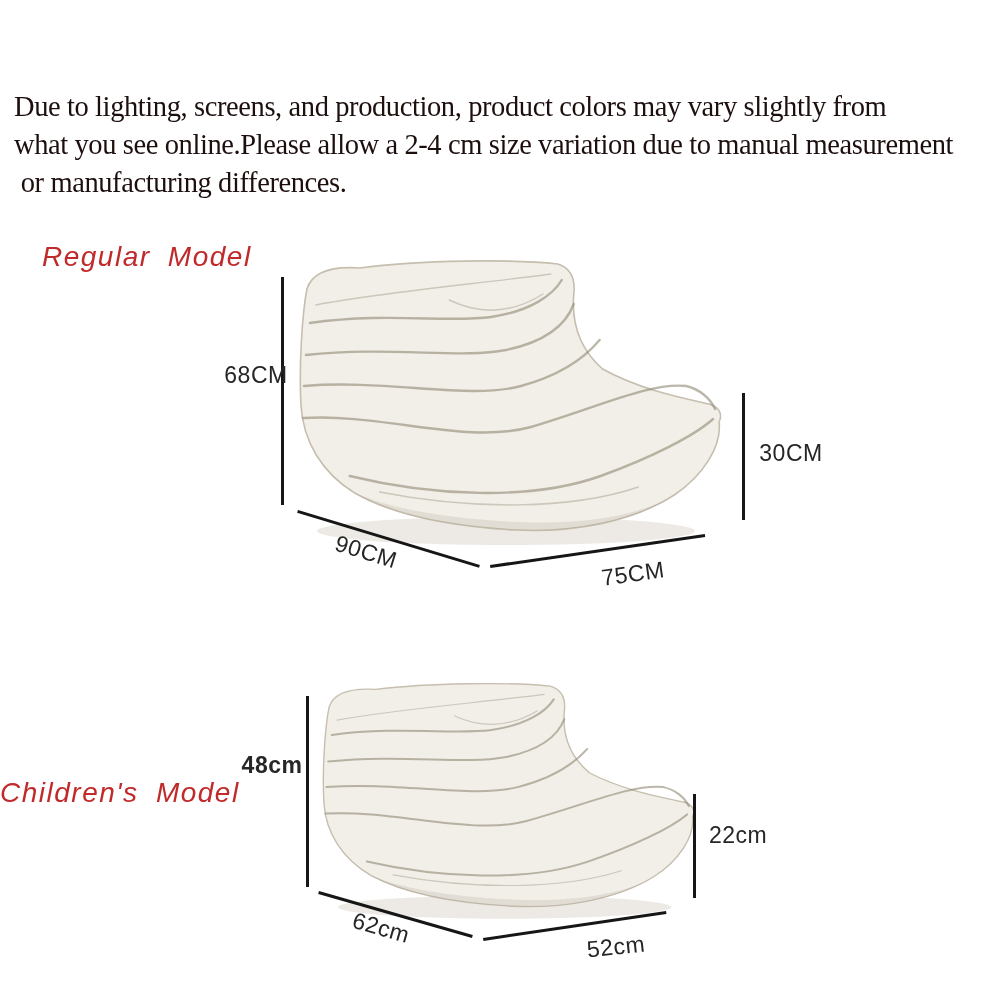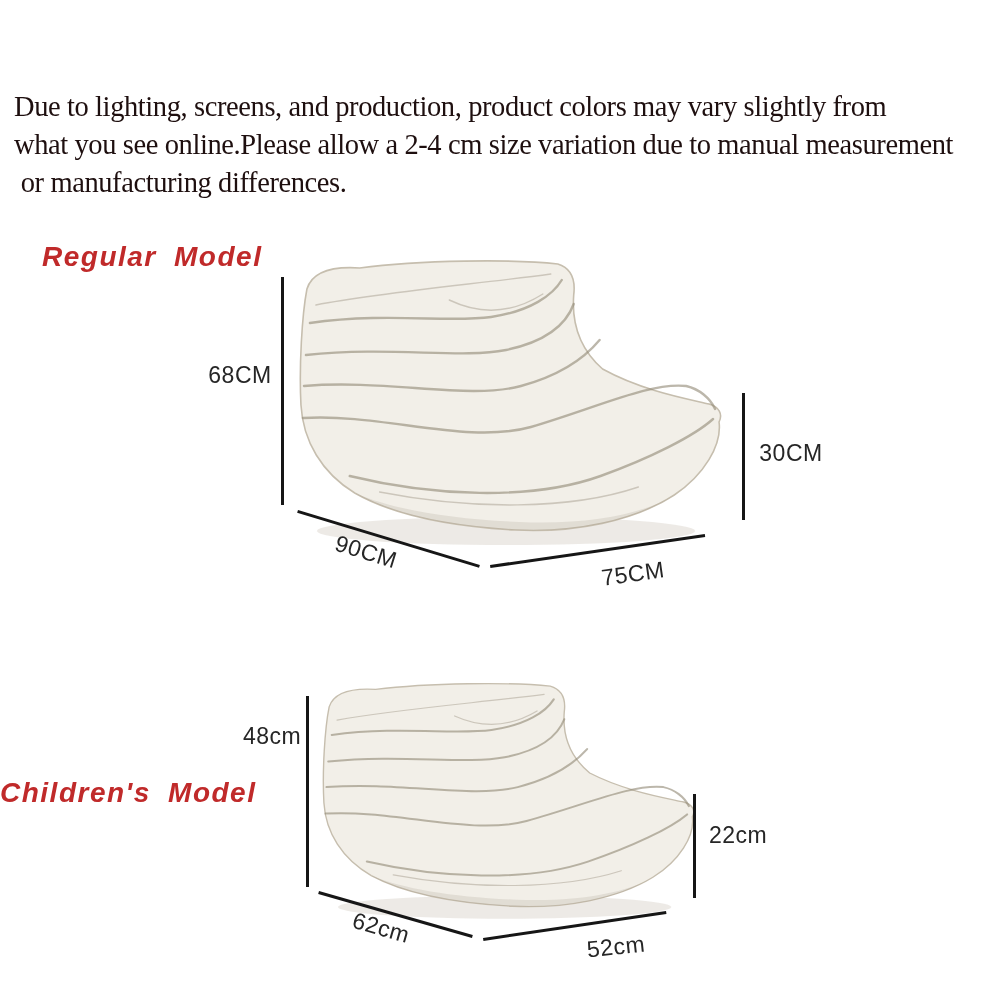--- a/index.html
+++ b/index.html
@@ -19,21 +19,21 @@
     font-family: "Liberation Serif", "DejaVu Serif", serif;
     font-size: 28.5px;
     line-height: 38px;
     letter-spacing: -0.4px;
     color: #1e0f0f;
     white-space: pre;
   }
   .model-heading {
     position: absolute;
     font-family: "Liberation Sans", sans-serif;
-    font-weight: bold;
+    font-weight: normal;
     font-style: italic;
     font-size: 28px;
     letter-spacing: 1.5px;
     word-spacing: 8px;
     color: var(--label-red, #c02a2a);
     white-space: nowrap;
   }
   .heading-regular { left: 42px; top: 197px; }
   .heading-children { left: 0; top: 733px; }
 
@@ -61,31 +61,31 @@
   .dim-label {
     position: absolute;
     font-size: 23px;
     letter-spacing: 0.5px;
     color: var(--dimension-text, #262626);
     white-space: nowrap;
   }
 
   
   .reg-height-line { left: 281px; top: 233px; height: 228px; }
-  .reg-height-label { left: 240px; top: 331px; transform: translate(-50%,-50%); }
+  .reg-height-label { left: 256px; top: 331px; transform: translate(-50%,-50%); }
   .reg-depth-line { left: 298px; top: 466px; width: 190px; transform: rotate(16.8deg); }
   .reg-depth-label { left: 366px; top: 508px; transform: translate(-50%,-50%) rotate(17deg); }
   .reg-width-line { left: 490px; top: 521px; width: 217px; transform: rotate(-8.2deg); }
   .reg-width-label { left: 633px; top: 530px; transform: translate(-50%,-50%) rotate(-8deg); }
   .reg-seat-line { left: 742px; top: 349px; height: 127px; }
   .reg-seat-label { left: 791px; top: 409px; transform: translate(-50%,-50%); }
 
   
   .chi-height-line { left: 306px; top: 652px; height: 191px; }
-  .chi-height-label { left: 272px; top: 692px; transform: translate(-50%,-50%); }
+  .chi-height-label { left: 272px; top: 721px; transform: translate(-50%,-50%); font-weight: bold; }
   .chi-depth-line { left: 319px; top: 847px; width: 160px; transform: rotate(16deg); }
   .chi-depth-label { left: 381px; top: 884px; transform: translate(-50%,-50%) rotate(16deg); }
   .chi-width-line { left: 483px; top: 894px; width: 185px; transform: rotate(-8.4deg); }
   .chi-width-label { left: 616px; top: 903px; transform: translate(-50%,-50%) rotate(-6deg); }
   .chi-seat-line { left: 693px; top: 750px; height: 104px; }
   .chi-seat-label { left: 738px; top: 791px; transform: translate(-50%,-50%); text-align: center; }
 </style>
 </head>
 <body>
 

